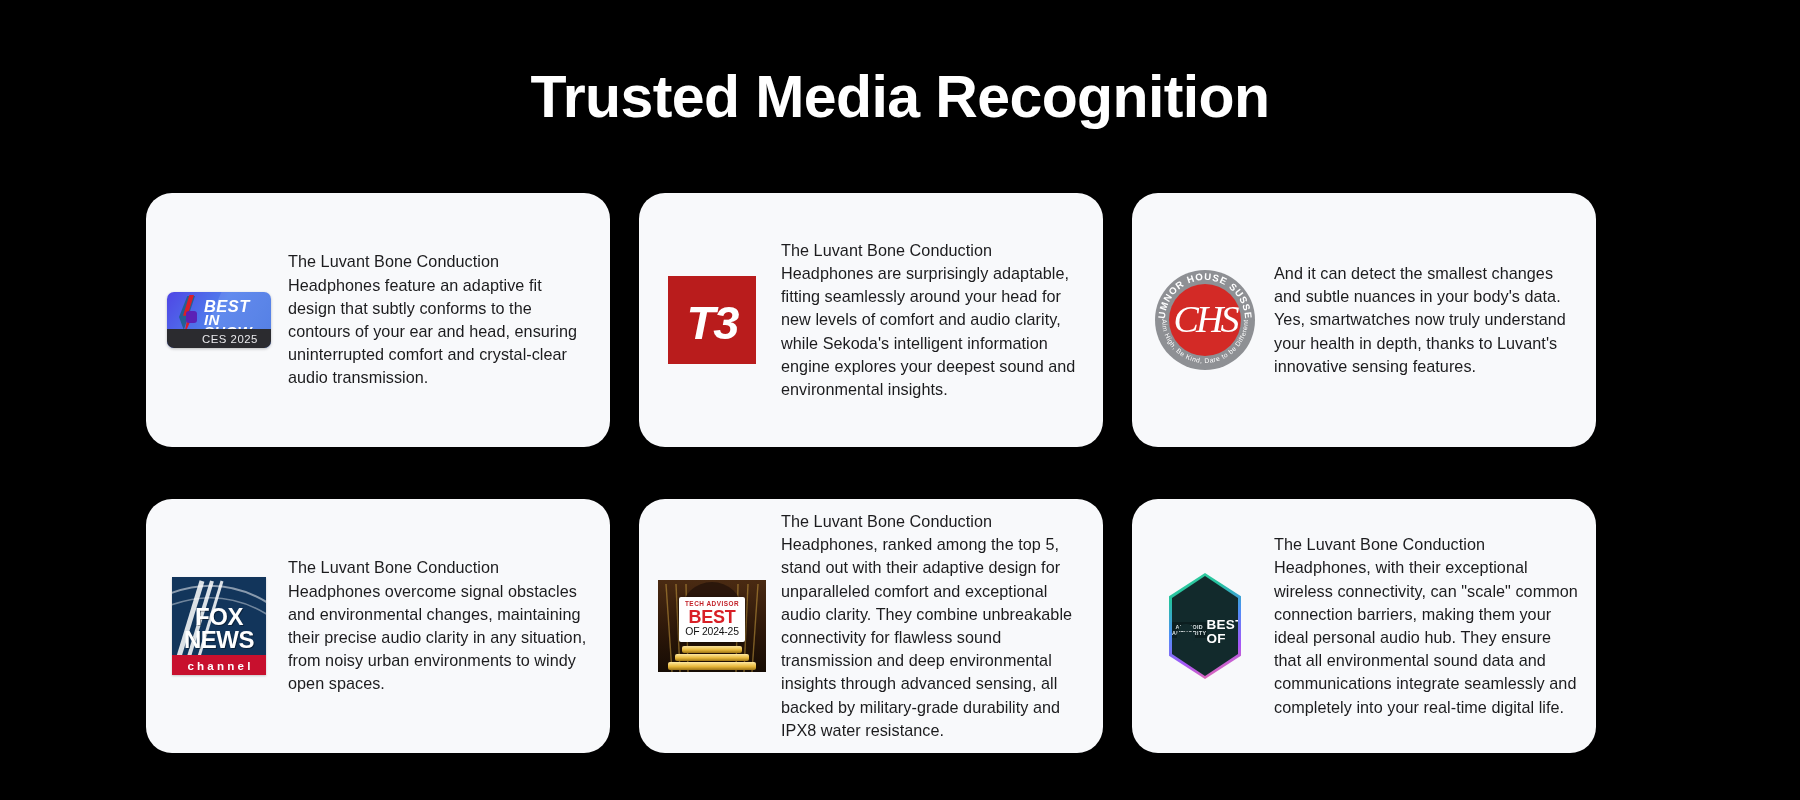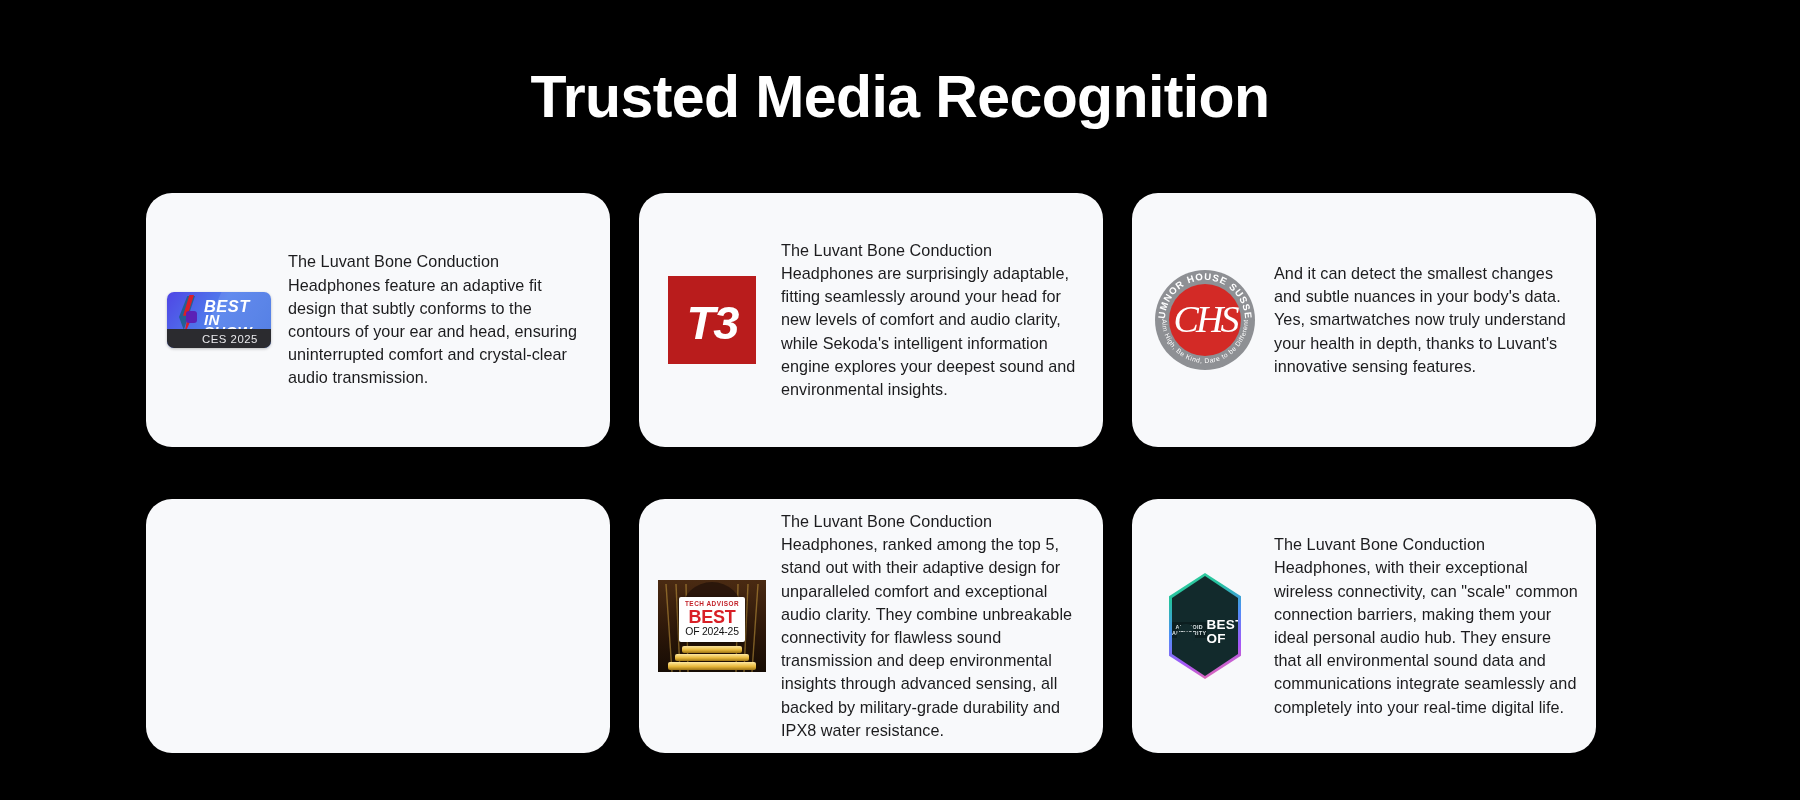--- a/index.html
+++ b/index.html
@@ -422,20 +422,41 @@
                 <textPath href="#chsBot" startOffset="50%" text-anchor="middle" id="chsBotText">Aim High, Be Kind, Dare to be Different</textPath>
               </text>
             </svg>
           </div>
         </div>
       </div>
       <p class="card-text">And it can detect the smallest changes and subtle nuances in your body's data. Yes, smartwatches now truly understand your health in depth, thanks to Luvant's innovative sensing features.</p>
     </div>
 
     <div class="card">
+      <div class="card-logo">
+        <div class="logo-fox">
+          <div class="fox-arcs">
+            <svg viewBox="0 0 94 98" xmlns="http://www.w3.org/2000/svg">
+              <g fill="none" stroke="#ffffff" stroke-opacity="0.85">
+                <path d="M 2 96 L 30 4" stroke-width="5"></path>
+                <path d="M 12 96 L 40 4" stroke-width="4"></path>
+                <path d="M 22 96 L 50 4" stroke-width="3"></path>
+                <path d="M -6 18 Q 48 -4 96 26" stroke-width="2" stroke-opacity="0.5"></path>
+                <path d="M -6 30 Q 48 8 96 38" stroke-width="1.6" stroke-opacity="0.4"></path>
+              </g>
+            </svg>
+          </div>
+          <div class="fox-words">
+            <div>FOX</div>
+            <div>NEWS</div>
+          </div>
+          <div class="fox-channel">channel</div>
+        </div>
+      </div>
+      <p class="card-text">The Luvant Bone Conduction Headphones overcome signal obstacles and environmental changes, maintaining their precise audio clarity in any situation, from noisy urban environments to windy open spaces.</p>
     </div>
 
     <div class="card">
       <div class="card-logo">
         <div class="logo-ta">
           <div class="ta-rays">
             <svg viewBox="0 0 108 92" xmlns="http://www.w3.org/2000/svg">
               <defs>
                 <linearGradient id="taBg" x1="0" y1="0" x2="0" y2="1">
                   <stop offset="0%" stop-color="#4a2a12"></stop>

